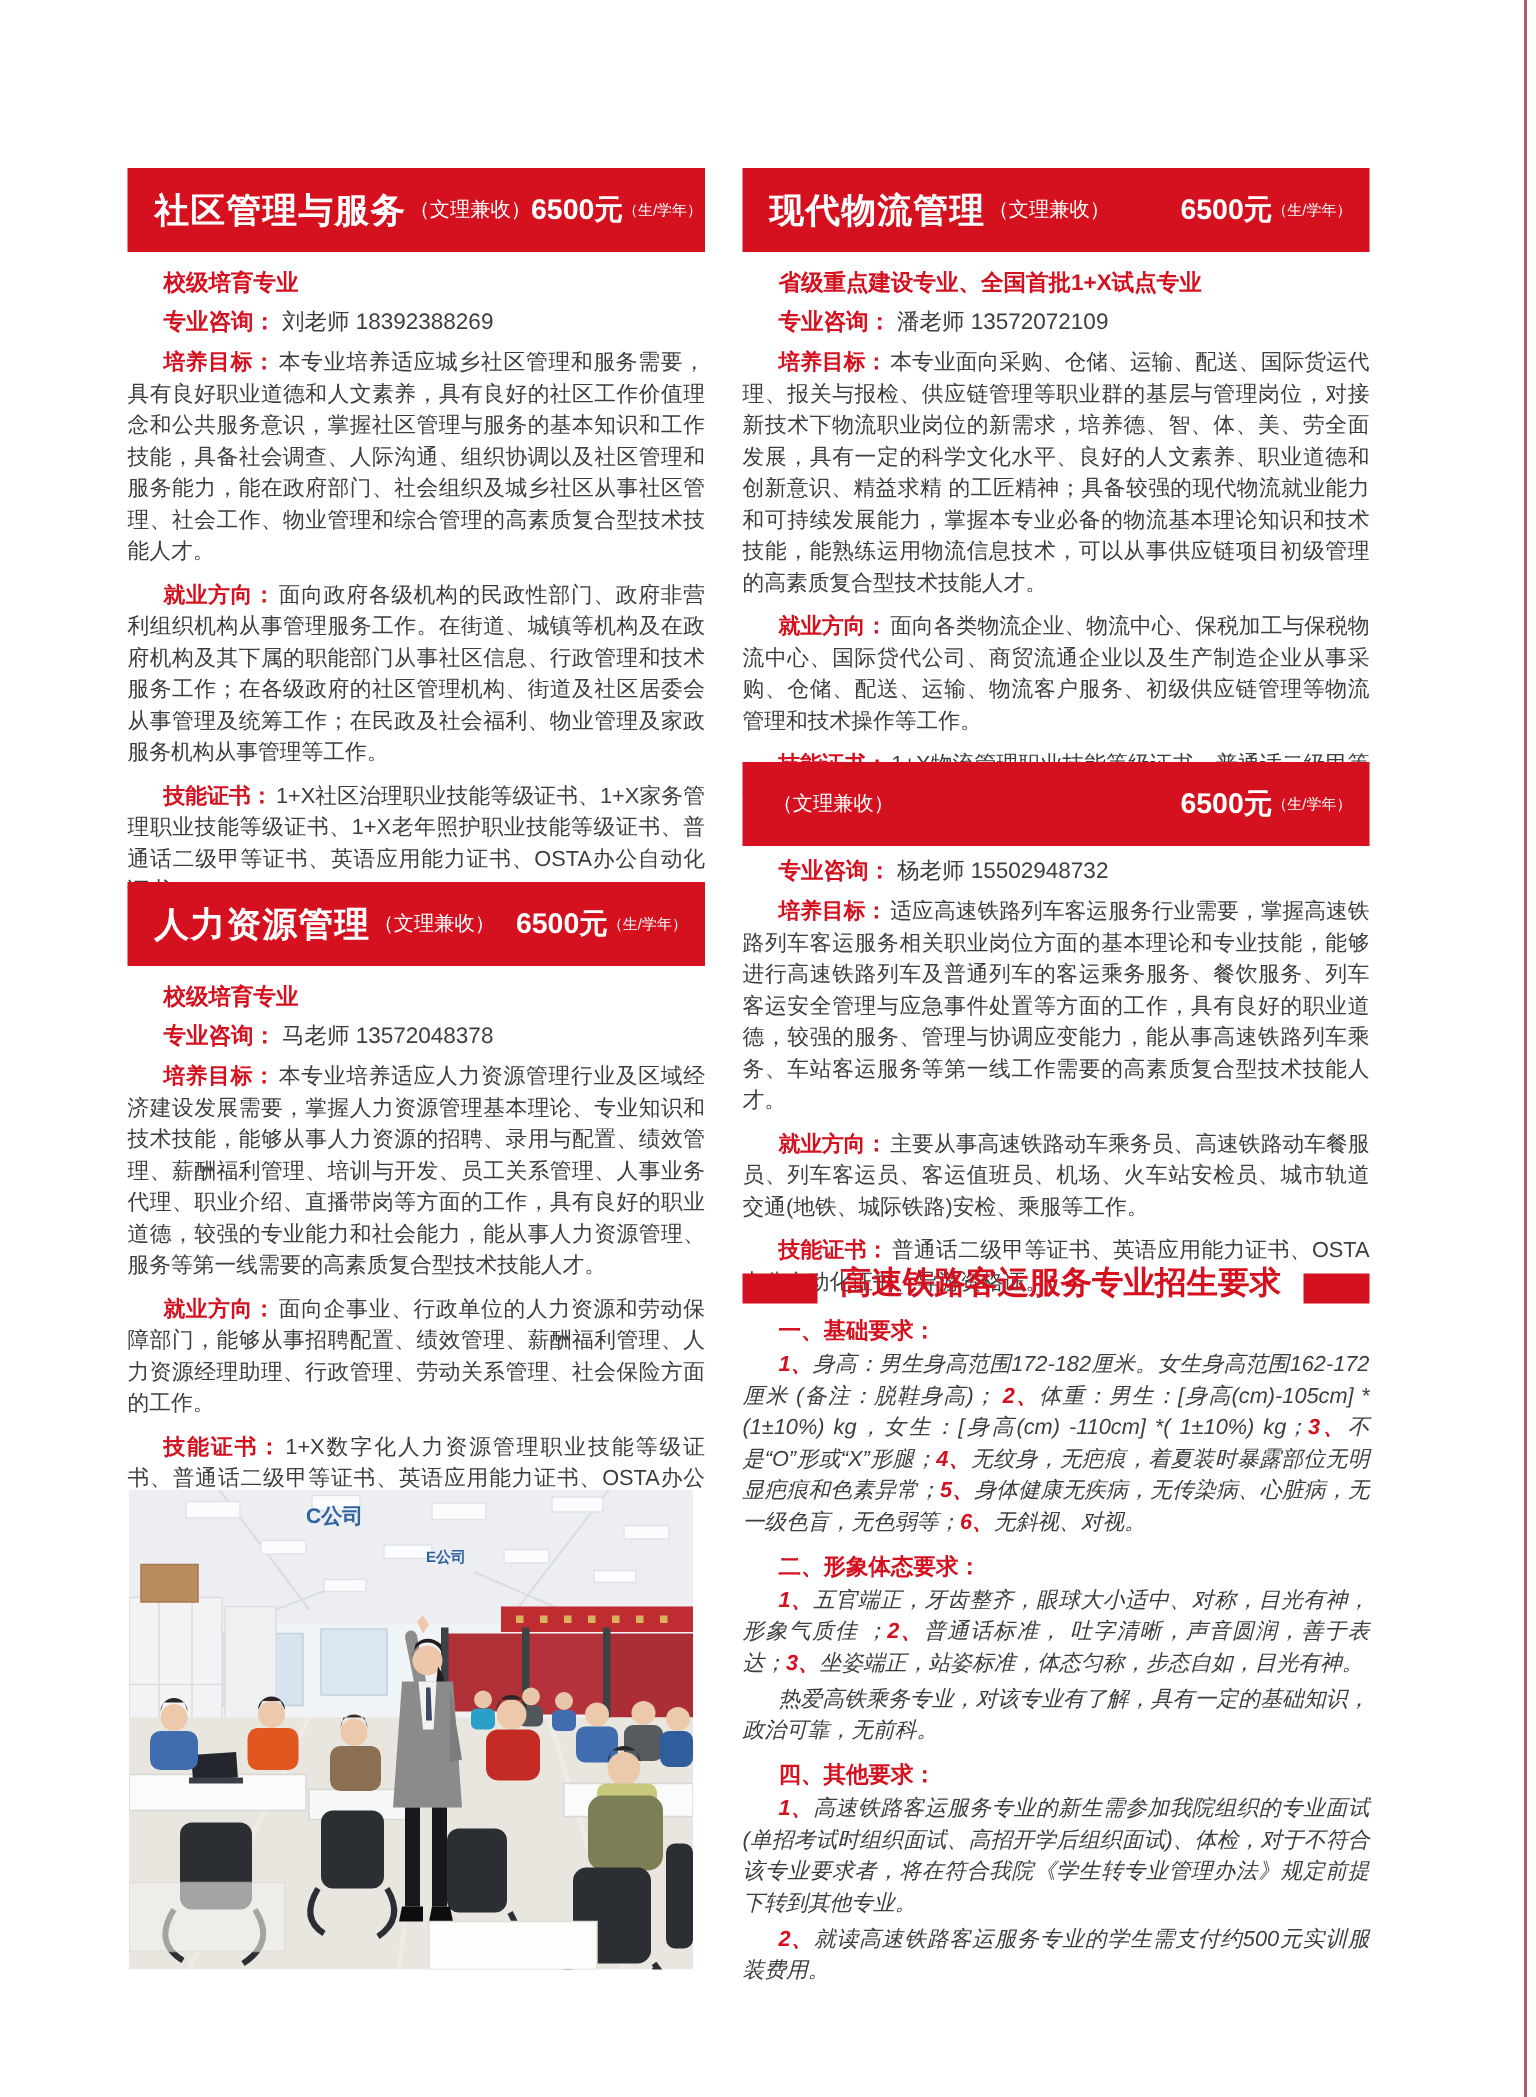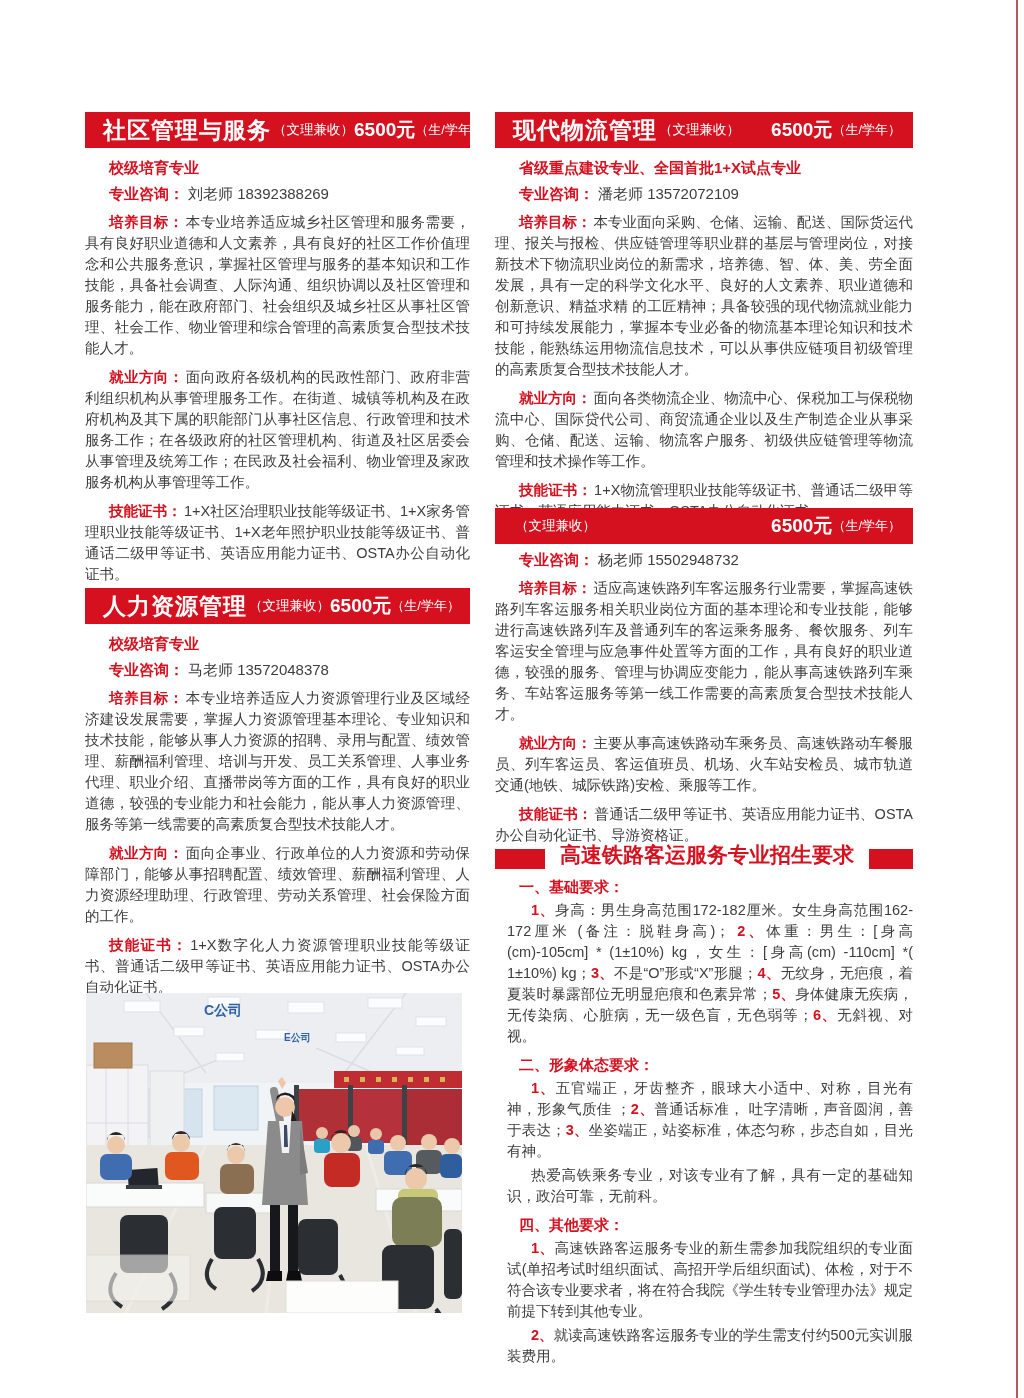--- a/index.html
+++ b/index.html
@@ -10,43 +10,43 @@
     overflow:hidden;
   }
   .right-line{position:absolute;top:0;right:6px;width:2px;height:1398px;background:#b2595f;}
 
   .card{position:absolute;}
   #card1{left:85px;top:112px;width:385px;}
   #card2{left:85px;top:588px;width:385px;}
   #card3{left:495px;top:112px;width:418px;}
   #card4{left:495px;top:508px;width:418px;}
 
-  .hdr{background:var(--red);color:#fff;height:36px;display:flex;align-items:center;
+  .hdr{background:var(--red);color:#fff;height:56px;display:flex;align-items:center;
        padding:0 12px 0 18px;box-sizing:border-box;}
   .hdr-title{font-size:23px;font-weight:bold;letter-spacing:1px;white-space:nowrap;}
   .hdr-admit{font-size:13.5px;margin-left:2px;white-space:nowrap;}
   .hdr-fee{font-size:19px;font-weight:bold;margin-left:auto;white-space:nowrap;}
-  .hdr-unit{font-size:13px;white-space:nowrap;}
+  .hdr-unit{font-size:10px;white-space:nowrap;}
 
   .badge{color:var(--red);font-weight:bold;font-size:15px;margin:11px 0 0 24px;}
   .consult{margin:7px 0 0 24px;font-size:15px;}
   .consult .lbl{color:var(--red);font-weight:bold;margin-right:4px;}
 
   .para{margin:8px 0 0 0;font-size:14.5px;line-height:21px;text-align:justify;
         text-indent:1.65em;}
   .para .lbl{color:var(--red);font-weight:bold;margin-right:2px;}
 
   #requirements{position:absolute;left:495px;top:845px;width:418px;}
   .req-titlebar{display:flex;align-items:flex-end;height:24px;}
   .block{background:var(--red);height:20px;}
   .block-l{width:50px;}
   .block-r{width:44px;}
   .req-title{flex:1;text-align:center;color:var(--red);font-size:21px;font-weight:bold;margin:0;white-space:nowrap;}
   .req-heading{color:var(--red);font-weight:bold;font-size:15px;margin:9px 0 0 24px;}
-  .req-body .req-para{margin:3px 0 0 12px;font-size:14.5px;line-height:21px;text-align:justify;text-indent:1.65em;}
+  .req-body .req-para{margin:3px 0 0 0;font-size:14.5px;line-height:21px;text-align:justify;text-indent:1.65em;font-style:italic;}
   .red-num{color:var(--red);font-weight:bold;}
 
   #photo{position:absolute;left:86px;top:993px;width:376px;height:244px;}
   #photo svg{display:block;}
 </style>
 </head>
 <body>
 
 <div class="right-line"></div>
 

